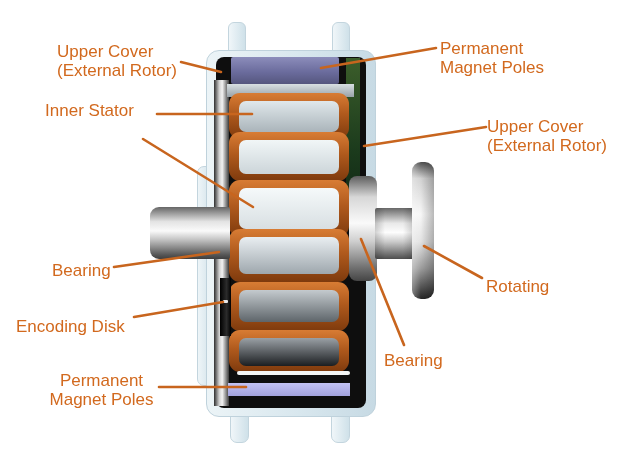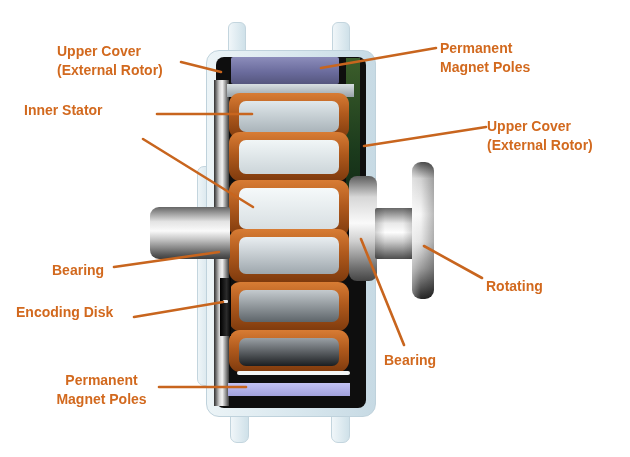--- a/index.html
+++ b/index.html
@@ -49,29 +49,29 @@
   .hub-right{left:349px;top:176px;width:28px;height:105px;border-radius:8px;
     background:linear-gradient(180deg,#5d5d5d,#d7d7d7 20%,#fafafa 45%,#cfcfcf 62%,#6e6e6e 88%,#454545);}
   .shaft-right{left:375px;top:208px;width:40px;height:51px;border-radius:2px;
     background:linear-gradient(90deg,rgba(0,0,0,.18),rgba(0,0,0,0) 25%,rgba(0,0,0,0) 70%,rgba(0,0,0,.20)),
       linear-gradient(180deg,#686868,#e9e9e9 30%,#fdfdfd 48%,#cbcbcb 66%,#4e4e4e);}
   .disk{left:412px;top:162px;width:22px;height:137px;border-radius:9px;
     background:linear-gradient(90deg,rgba(255,255,255,.35),rgba(0,0,0,0) 40%,rgba(0,0,0,.25)),
       linear-gradient(180deg,#4f4f4f,#d2d2d2 12%,#f7f7f7 38%,#e3e3e3 58%,#9c9c9c 78%,#262626);}
   
   .leaders{position:absolute;left:0;top:0;width:630px;height:457px;z-index:20;pointer-events:none;}
-  .label{position:absolute;z-index:21;color:#D2691E;font-weight:bold;font-size:14px;line-height:19px;
+  .label{position:absolute;z-index:21;color:#D2691E;font-weight:normal;font-size:17px;line-height:19px;
     white-space:nowrap;}
   .label span{display:block;}
   .lab-ucl{left:57px;top:42px;}
   .lab-pmt{left:440px;top:39px;}
-  .lab-ins{left:24px;top:101px;width:131px;text-align:left;}
+  .lab-ins{left:24px;top:101px;width:131px;text-align:center;}
   .lab-ucr{left:487px;top:117px;}
   .lab-brl{left:52px;top:261px;}
-  .lab-enc{left:16px;top:303px;}
+  .lab-enc{left:16px;top:317px;}
   .lab-pmb{left:36px;top:371px;width:131px;text-align:center;}
   .lab-brb{left:384px;top:351px;}
   .lab-rsb{left:486px;top:277px;}
 </style>
 </head>
 <body>
 
 <div class="stage">
 
   <div class="part flange-left"></div>

